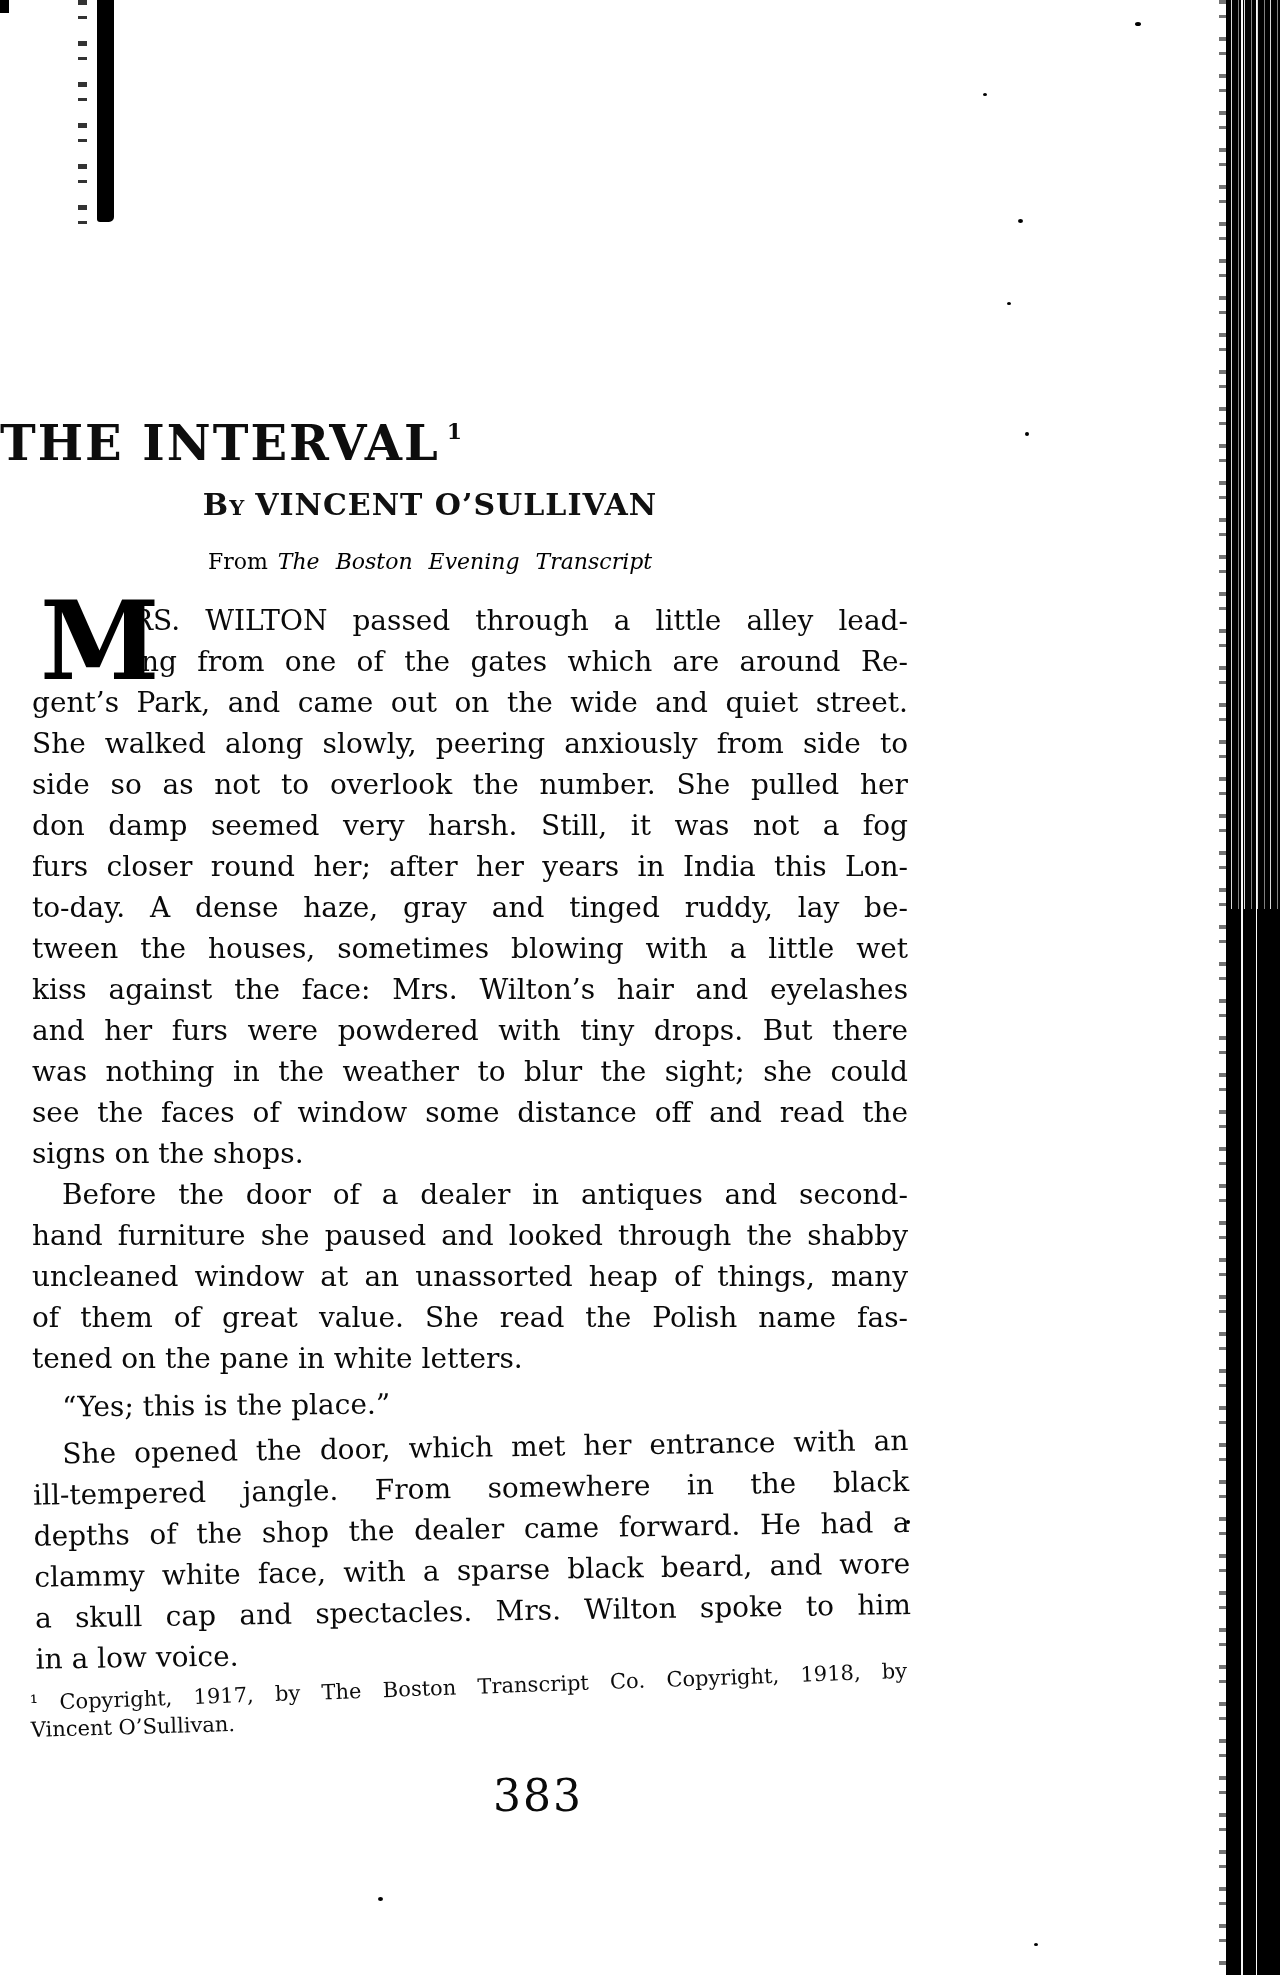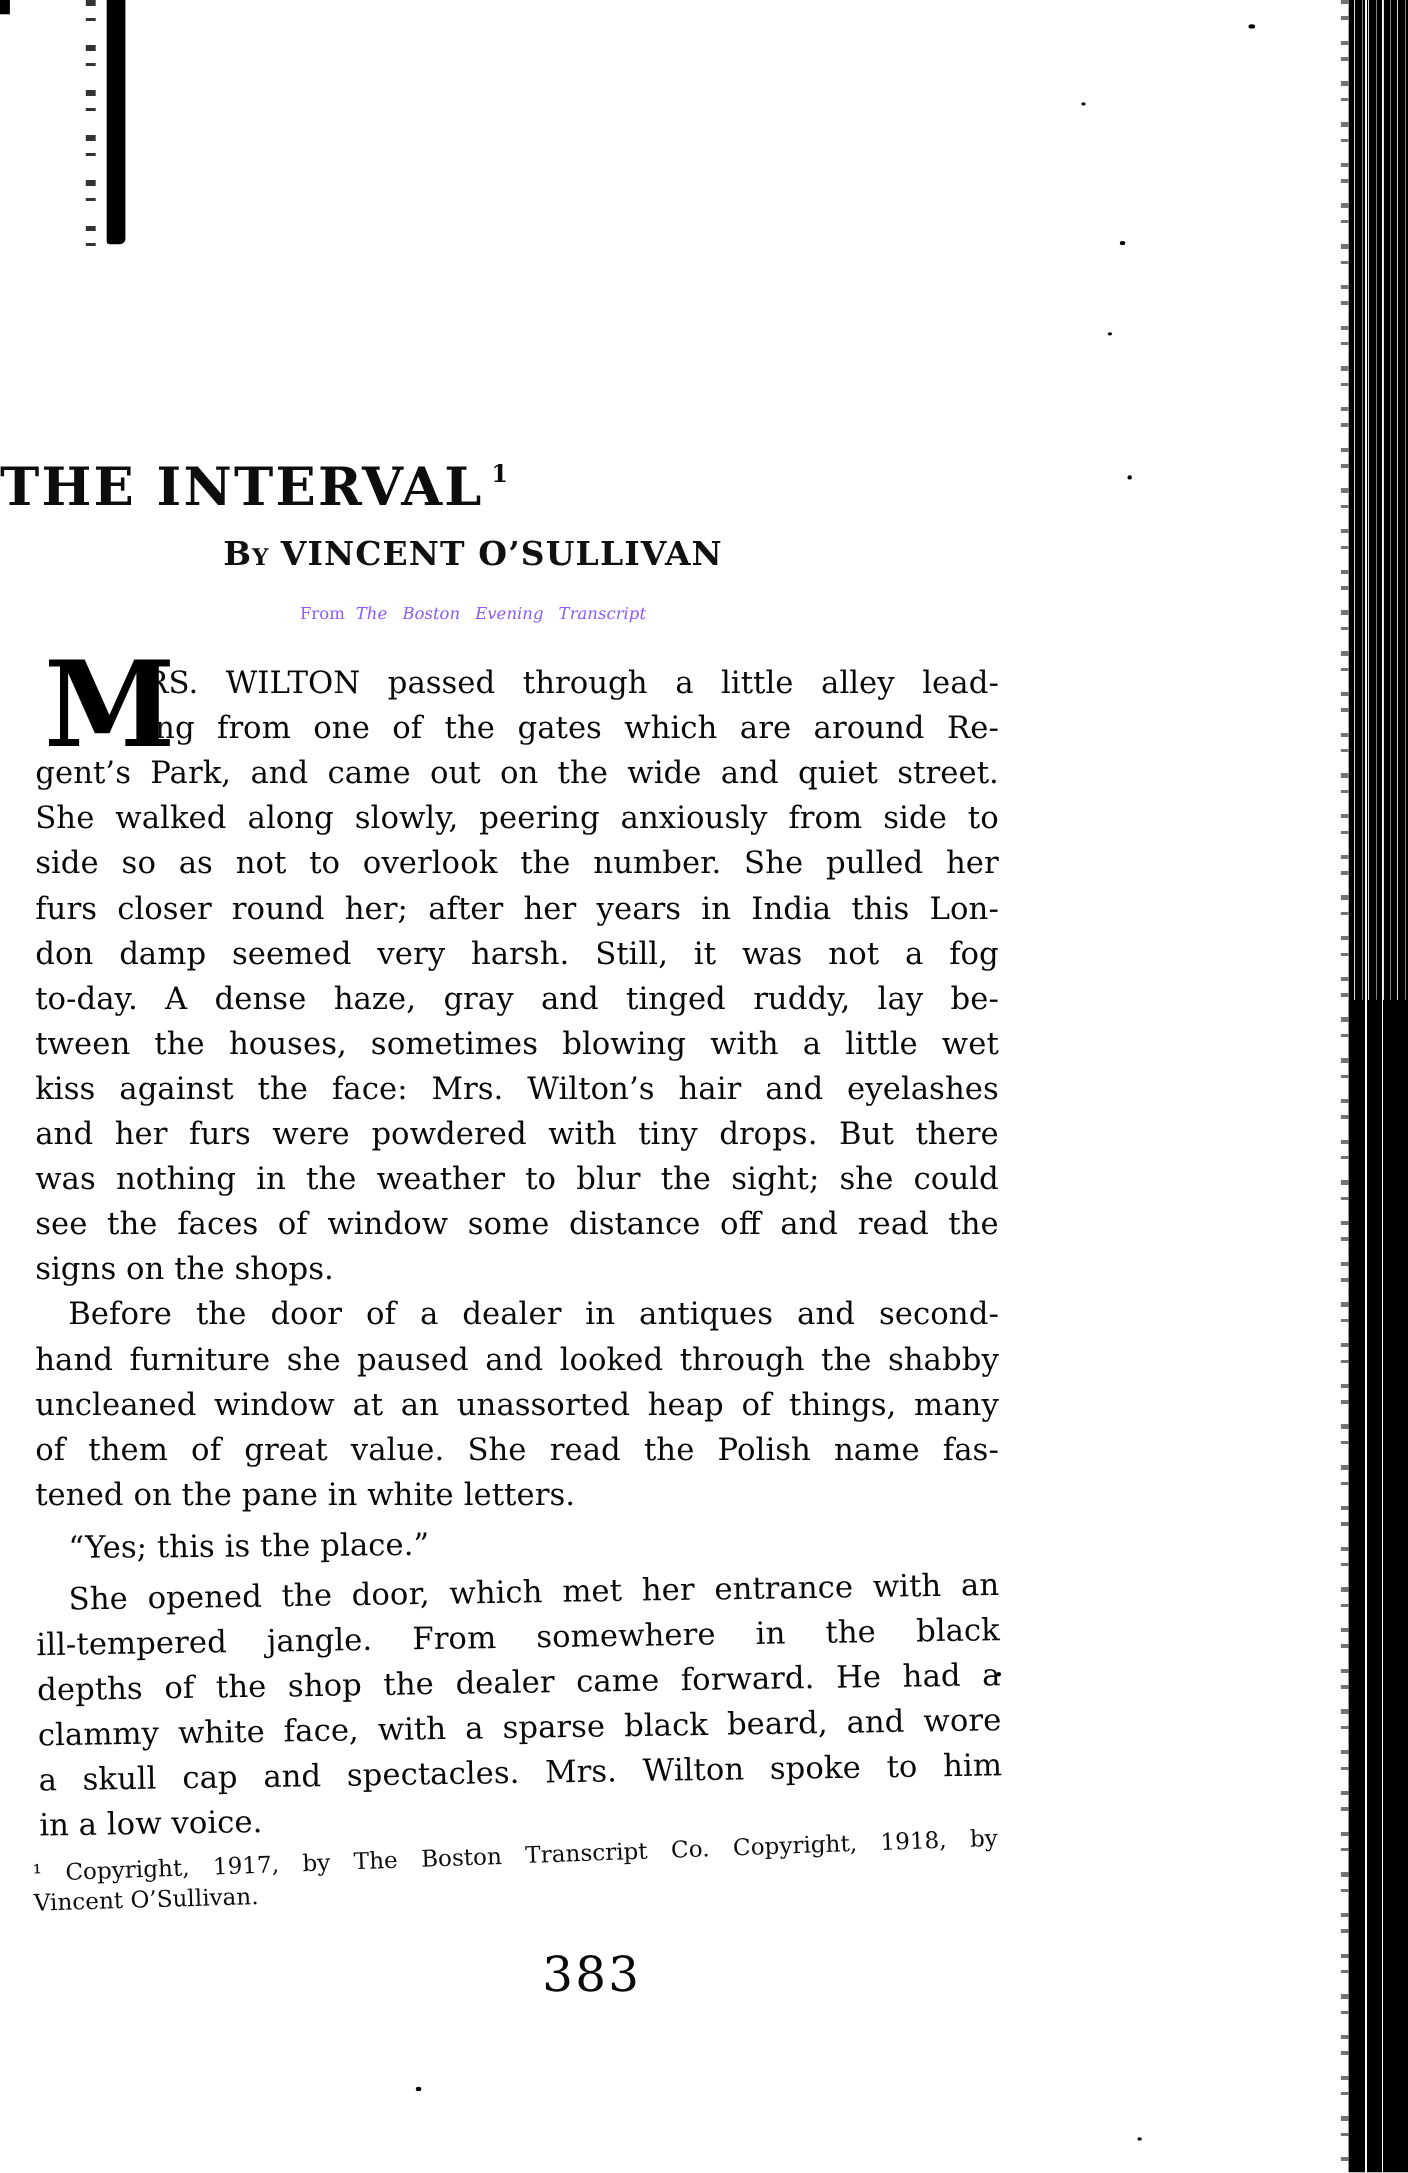--- a/index.html
+++ b/index.html
@@ -14,21 +14,21 @@
     font-size:48px;letter-spacing:2px;color:#0d0d0d;white-space:nowrap;
   }
   .title sup{font-size:22px;position:relative;top:-4px;margin-left:7px;}
   .byline{
     position:absolute;left:0;top:487px;width:860px;text-align:center;
     font-size:30px;letter-spacing:1px;color:#111;white-space:nowrap;font-weight:bold;
   }
   .byline .prefix{font-variant:small-caps;margin-right:10px;}
   .source{
     position:absolute;left:0;top:549px;width:860px;text-align:center;
-    font-size:15px;word-spacing:9px;color:#8b5cf6;white-space:nowrap;
+    font-size:22px;word-spacing:9px;color:#000000;white-space:nowrap;
   }
   .source .src-title{font-style:italic;margin-left:10px;}
 
   
   .story{
     position:absolute;left:32px;top:600px;width:876px;
     font-size:28px;line-height:41px;color:#0a0a0a;
   }
   .para{position:relative;}
   .ln{
@@ -108,22 +108,22 @@
 
 <div class="story">
 
   <div class="para">
     <span class="dropcap">M</span>
     <div class="ln dcpad">RS. WILTON passed through a little alley lead-</div>
     <div class="ln dcpad">ing from one of the gates which are around Re-</div>
     <div class="ln">gent’s Park, and came out on the wide and quiet street.</div>
     <div class="ln">She walked along slowly, peering anxiously from side to</div>
     <div class="ln">side so as not to overlook the number. She pulled her</div>
+    <div class="ln">don damp seemed very harsh. Still, it was not a fog</div>
     <div class="ln">furs closer round her; after her years in India this Lon-</div>
-    <div class="ln">don damp seemed very harsh. Still, it was not a fog</div>
     <div class="ln">to-day. A dense haze, gray and tinged ruddy, lay be-</div>
     <div class="ln">tween the houses, sometimes blowing with a little wet</div>
     <div class="ln">kiss against the face: Mrs. Wilton’s hair and eyelashes</div>
     <div class="ln">and her furs were powdered with tiny drops. But there</div>
     <div class="ln">was nothing in the weather to blur the sight; she could</div>
     <div class="ln">see the faces of window some distance off and read the</div>
     <div class="ln end">signs on the shops.</div>
   </div>
 
   <div class="para">

